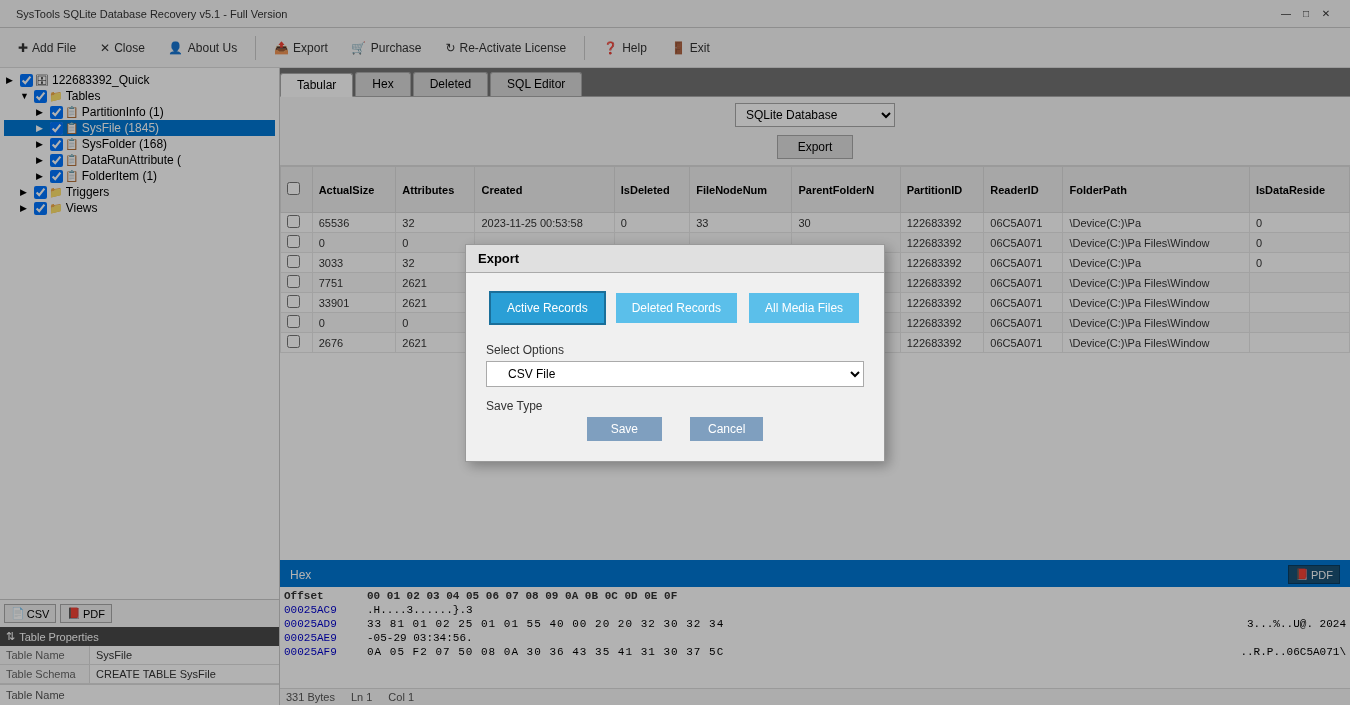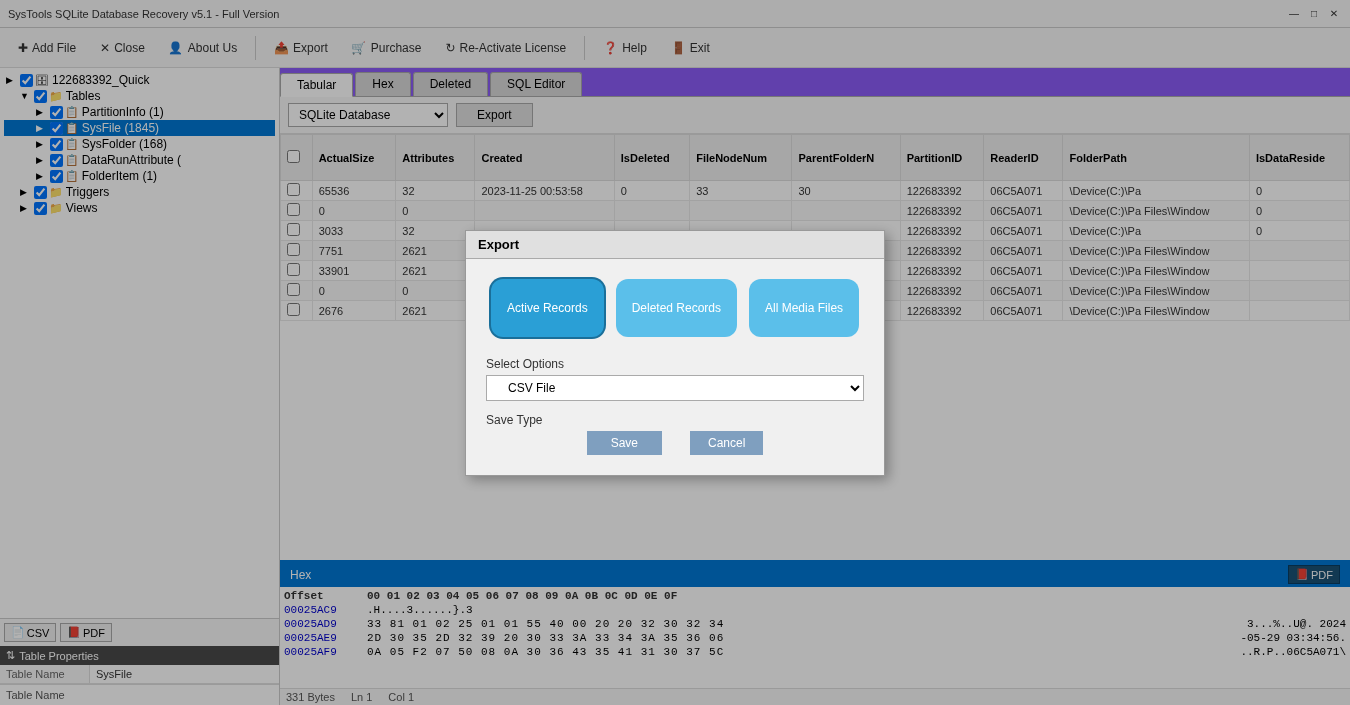--- a/index.html
+++ b/index.html
@@ -6,21 +6,21 @@
     body { font-family: 'Segoe UI', Arial, sans-serif; font-size: 12px; background: #f0f0f0; overflow: hidden; width: 1350px; height: 705px; }
 
     
     .title-bar {
       background: #f8f8f8;
       border-bottom: 1px solid #ccc;
       height: 28px;
       display: flex;
       align-items: center;
       justify-content: space-between;
-      padding: 0 8px;
+      padding: 0 16px;
       font-size: 11px;
       color: #333;
     }
     .title-bar-controls { display: flex; gap: 4px; }
     .title-bar-btn { width: 16px; height: 16px; font-size: 10px; border: none; background: transparent; cursor: pointer; color: #333; display: flex; align-items: center; justify-content: center; }
 
     
     .toolbar {
       background: #f8f8f8;
       border-bottom: 1px solid #ddd;
@@ -96,21 +96,21 @@
     .right-panel {
       flex: 1;
       display: flex;
       flex-direction: column;
       background: #fff;
     }
 
     
     .tabs {
       display: flex;
-      background: #8b5cf6;
+      background: #737373;
       border-bottom: 1px solid #aaa;
       padding-top: 4px;
     }
     .tab {
       padding: 4px 16px;
       border: 1px solid #aaa;
       border-bottom: none;
       background: #d8d8d8;
       cursor: pointer;
       font-size: 12px;
@@ -119,20 +119,21 @@
     }
     .tab.active { background: #fff; border-bottom: 1px solid #fff; position: relative; top: 1px; }
 
     
     .right-toolbar {
       display: flex; align-items: center;
       padding: 6px 8px;
       background: #f8f8f8;
       border-bottom: 1px solid #ddd;
       gap: 8px;
+      flex-direction: column;
     }
     .db-select {
       width: 160px; padding: 3px 6px;
       border: 1px solid #aaa;
       background: white;
       font-size: 12px;
     }
     .export-btn {
       padding: 4px 20px;
       background: #e0e0e0;
@@ -230,23 +231,23 @@
       padding: 6px 12px;
       font-weight: 600;
       font-size: 13px;
     }
     .modal-body { padding: 20px 20px 16px; }
     .modal-record-btns {
       display: flex; gap: 12px; margin-bottom: 20px;
       justify-content: center;
     }
     .record-btn {
-      padding: 22px 16px;
+      padding: 8px 16px;
       border: none;
-      border-radius: 12px;
+      border-radius: 0;
       cursor: pointer;
       font-size: 12px;
       color: white;
       display: flex; align-items: center; gap: 4px;
     }
     .record-btn.deleted-btn { background: #5bbfea; }
     .record-btn.media-btn { background: #5bbfea; }
     .record-btn.active-selected { background: #2a9fd6; box-shadow: 0 0 0 2px #1a6f9a; }
     .select-options-label { font-size: 12px; margin-bottom: 4px; color: #333; }
     .select-dropdown {
@@ -428,20 +429,24 @@
 
     <div>
       <div class="table-props-header">
         <span>⇅</span>
         <span>Table Properties</span>
       </div>
       <div class="table-props-body">
         <div class="table-props-row">
           <span class="table-props-label">Table Name</span>
           <span class="table-props-value">SysFile</span>
+        </div>
+        <div class="table-props-row">
+          <span class="table-props-label">Table Schema</span>
+          <span class="table-props-value">CREATE TABLE SysFile</span>
         </div>
       </div>
     </div>
     <div style="padding:4px 6px;font-size:11px;color:#555;border-top:1px solid #ddd;">Table Name</div>
   </div>
 
   <div class="right-panel">
 
     <div class="tabs">
       <div class="tab active">Tabular</div>
@@ -587,21 +592,20 @@
             <span class="hex-offset">00025AC9</span>
             <span class="hex-ascii">.H....3......}.3</span>
           </div>
           <div class="hex-row">
             <span class="hex-offset">00025AD9</span>
             <span class="hex-bytes">33 81 01 02 25 01 01 55 40 00 20 20 32 30 32 34</span>
             <span class="hex-ascii">3...%..U@.  2024</span>
           </div>
           <div class="hex-row">
             <span class="hex-offset">00025AE9</span>
-            <span class="hex-bytes">2D 30 35 2D 32 39 20 30 33 3A 33 34 3A 35 36 06</span>
             <span class="hex-ascii">-05-29 03:34:56.</span>
           </div>
           <div class="hex-row">
             <span class="hex-offset">00025AF9</span>
             <span class="hex-bytes">0A 05 F2 07 50 08 0A 30 36 43 35 41 31 30 37 5C</span>
             <span class="hex-ascii">..R.P..06C5A071\</span>
           </div>
         </div>
       <div class="hex-footer">
         <span>331 Bytes</span>

